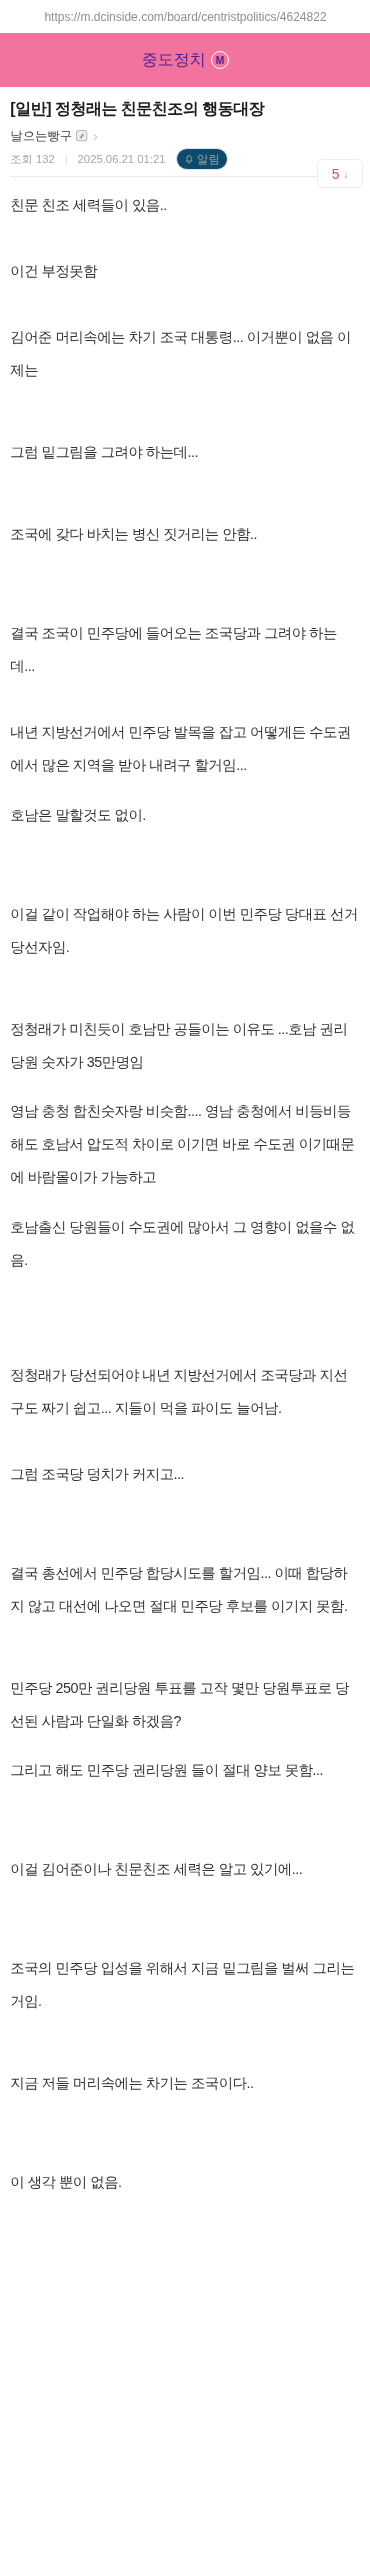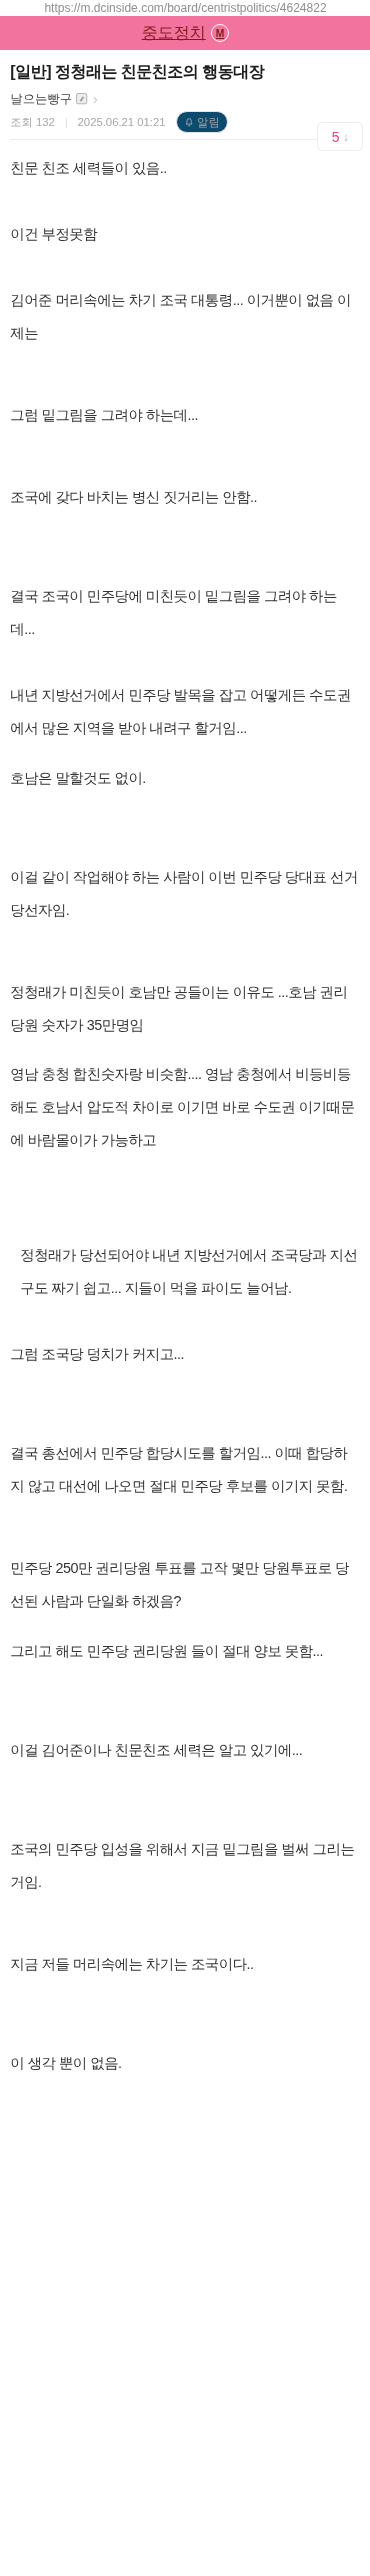--- a/index.html
+++ b/index.html
@@ -1,25 +1,25 @@
 <!DOCTYPE html>
 <html style="font-size:8.2px"><head>
 <meta charset="utf-8">
 <style>
   html,body { margin:0; padding:0; background:#fff; }
   body { width:371px; font-family:"Liberation Sans","DejaVu Sans",sans-serif; }
   .page { width:371px; height:2958px; overflow:hidden; position:relative; background:#fff; }
 
   
-  .urlbar { height:16px; display:flex; align-items:center; justify-content:center;
+  .urlbar { height:33px; display:flex; align-items:center; justify-content:center;
             color:#8f8f8f; font-size:12px; background:#fff; }
 
   
-  .gallheader { height:34px; background:#f2739e; color:#7f1d1d; display:flex;
-                align-items:center; justify-content:center; gap:5.2px; font-size:16px;text-decoration:underline; }
+  .gallheader { height:54px; background:#f2739e; color:#4c1d95; display:flex;
+                align-items:center; justify-content:center; gap:5.2px; font-size:16px; }
   .mbadge { width:18.5px; height:18.5px; border:1px solid #fff; border-radius:50%;
             display:flex; align-items:center; justify-content:center;
             font-size:10.3px; font-weight:700; box-sizing:border-box; }
 
   
   .posthead { padding:0 10.3px; position:relative; }
   .post-title { margin:12.4px 0 0; font-size:16px; font-weight:700; color:#1d1d1d; letter-spacing:-0.5px; line-height:19.6px; }
   .author-row { margin-top:9.3px; display:flex; align-items:center; gap:4.1px; font-size:12.4px; color:#3d3d3d; height:15.5px; }
   .chevron { color:#c9c9c9; font-size:15.5px; line-height:13.4px; margin-left:1px; }
   .meta-row { margin-top:5.2px; display:flex; align-items:center; gap:10px; color:#a6a6a6; font-size:11.3px; height:20.6px; }
@@ -89,27 +89,28 @@
 
     <hr class="head-divider">
   </div>
 
   <div class="post-body" id="post-body">
       <p style="margin-top: 0px;">친문 친조 세력들이 있음..</p>
       <p style="margin-top: 33px;">이건 부정못함</p>
       <p style="margin-top: 33px;">김어준 머리속에는 차기 조국 대통령... 이거뿐이 없음 이제는</p>
       <p style="margin-top: 49px;">그럼 밑그림을 그려야 하는데...</p>
       <p style="margin-top: 49px;">조국에 갖다 바치는 병신 짓거리는 안함..</p>
-      <p style="margin-top: 66px;">결국 조국이 민주당에 미친듯이 밑그림을 그려야 하는데...</p>
+      <p style="margin-top: 66px;">결국 조국이 민주당에 들어오는 조국당과 그려야 하는데...</p>
       <p style="margin-top: 33px;">내년 지방선거에서 민주당 발목을 잡고 어떻게든 수도권에서 많은 지역을 받아 내려구 할거임...</p>
       <p style="margin-top: 16.5px;">호남은 말할것도 없이.</p>
       <p style="margin-top: 66px;">이걸 같이 작업해야 하는 사람이 이번 민주당 당대표 선거 당선자임.</p>
       <p style="margin-top: 49px;">정청래가 미친듯이 호남만 공들이는 이유도 ...호남 권리당원 숫자가 35만명임</p>
       <p style="margin-top: 16.5px;">영남 충청 합친숫자랑 비슷함.... 영남 충청에서 비등비등해도 호남서 압도적 차이로 이기면 바로 수도권 이기때문에 바람몰이가 가능하고</p>
-      <p style="margin-top: 82px; margin-left: 10px;">정청래가 당선되어야 내년 지방선거에서 조국당과 지선 구도 짜기 쉽고... 지들이 먹을 파이도 늘어남.</p>
+      <p style="margin-top: 16.5px;">호남출신 당원들이 수도권에 많아서 그 영향이 없을수 없음.</p>
+      <p style="margin-top: 82px;">정청래가 당선되어야 내년 지방선거에서 조국당과 지선 구도 짜기 쉽고... 지들이 먹을 파이도 늘어남.</p>
       <p style="margin-top: 33px;">그럼 조국당 덩치가 커지고...</p>
       <p style="margin-top: 66px;">결국 총선에서 민주당 합당시도를 할거임... 이때 합당하지 않고 대선에 나오면 절대 민주당 후보를 이기지 못함.</p>
       <p style="margin-top: 49px;">민주당 250만 권리당원 투표를 고작 몇만 당원투표로 당선된 사람과 단일화 하겠음?</p>
       <p style="margin-top: 16.5px;">그리고 해도 민주당 권리당원 들이 절대 양보 못함...</p>
       <p style="margin-top: 66px;">이걸 김어준이나 친문친조 세력은 알고 있기에...</p>
       <p style="margin-top: 66px;">조국의 민주당 입성을 위해서 지금 밑그림을 벌써 그리는 거임.</p>
       <p style="margin-top: 49px;">지금 저들 머리속에는 차기는 조국이다..</p>
       <p style="margin-top: 66px;">이 생각 뿐이 없음.</p>
     </div>
 

